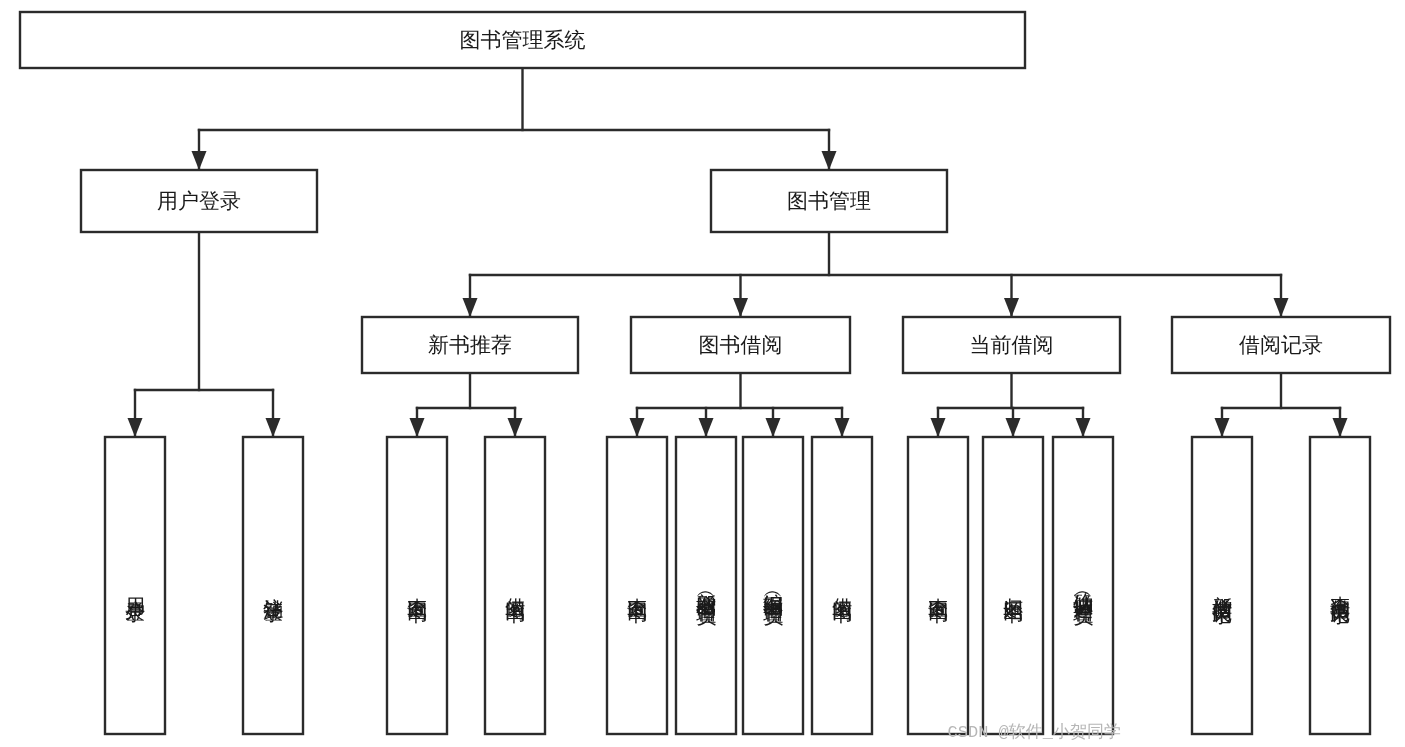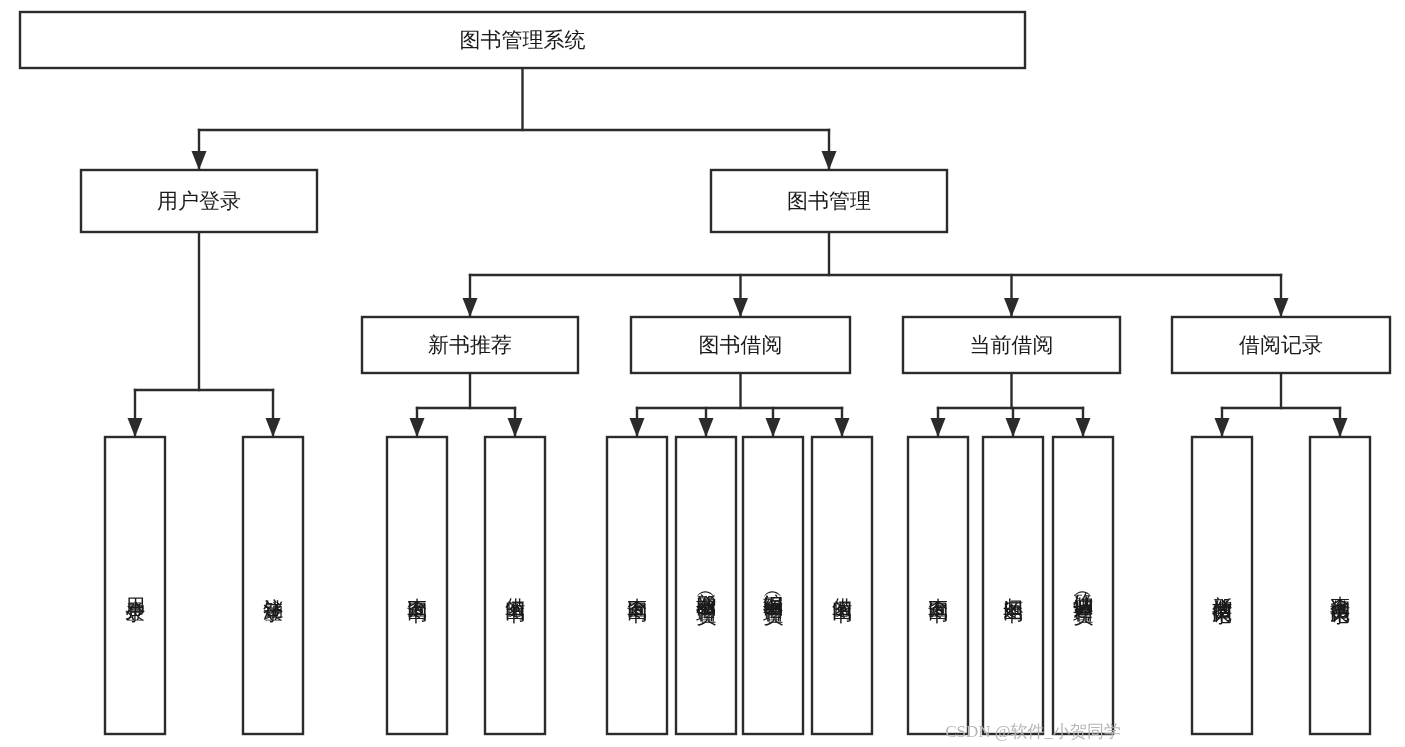--- a/index.html
+++ b/index.html
@@ -64,21 +64,21 @@
     align-items: center;
     justify-content: center;
     text-align: center;
     white-space: nowrap;
     pointer-events: none;
   }
   .watermark {
     position: absolute;
     right: 8px;
     bottom: 4px;
-    font-family: Liberation Serif, serif;
+    font-family: Liberation Mono, monospace;
     font-size: 17px;
     color: #b6b6b6;
     white-space: nowrap;
     user-select: none;
   }
 </style>
 </head>
 <body>
 
 <div id="diagram-root">

